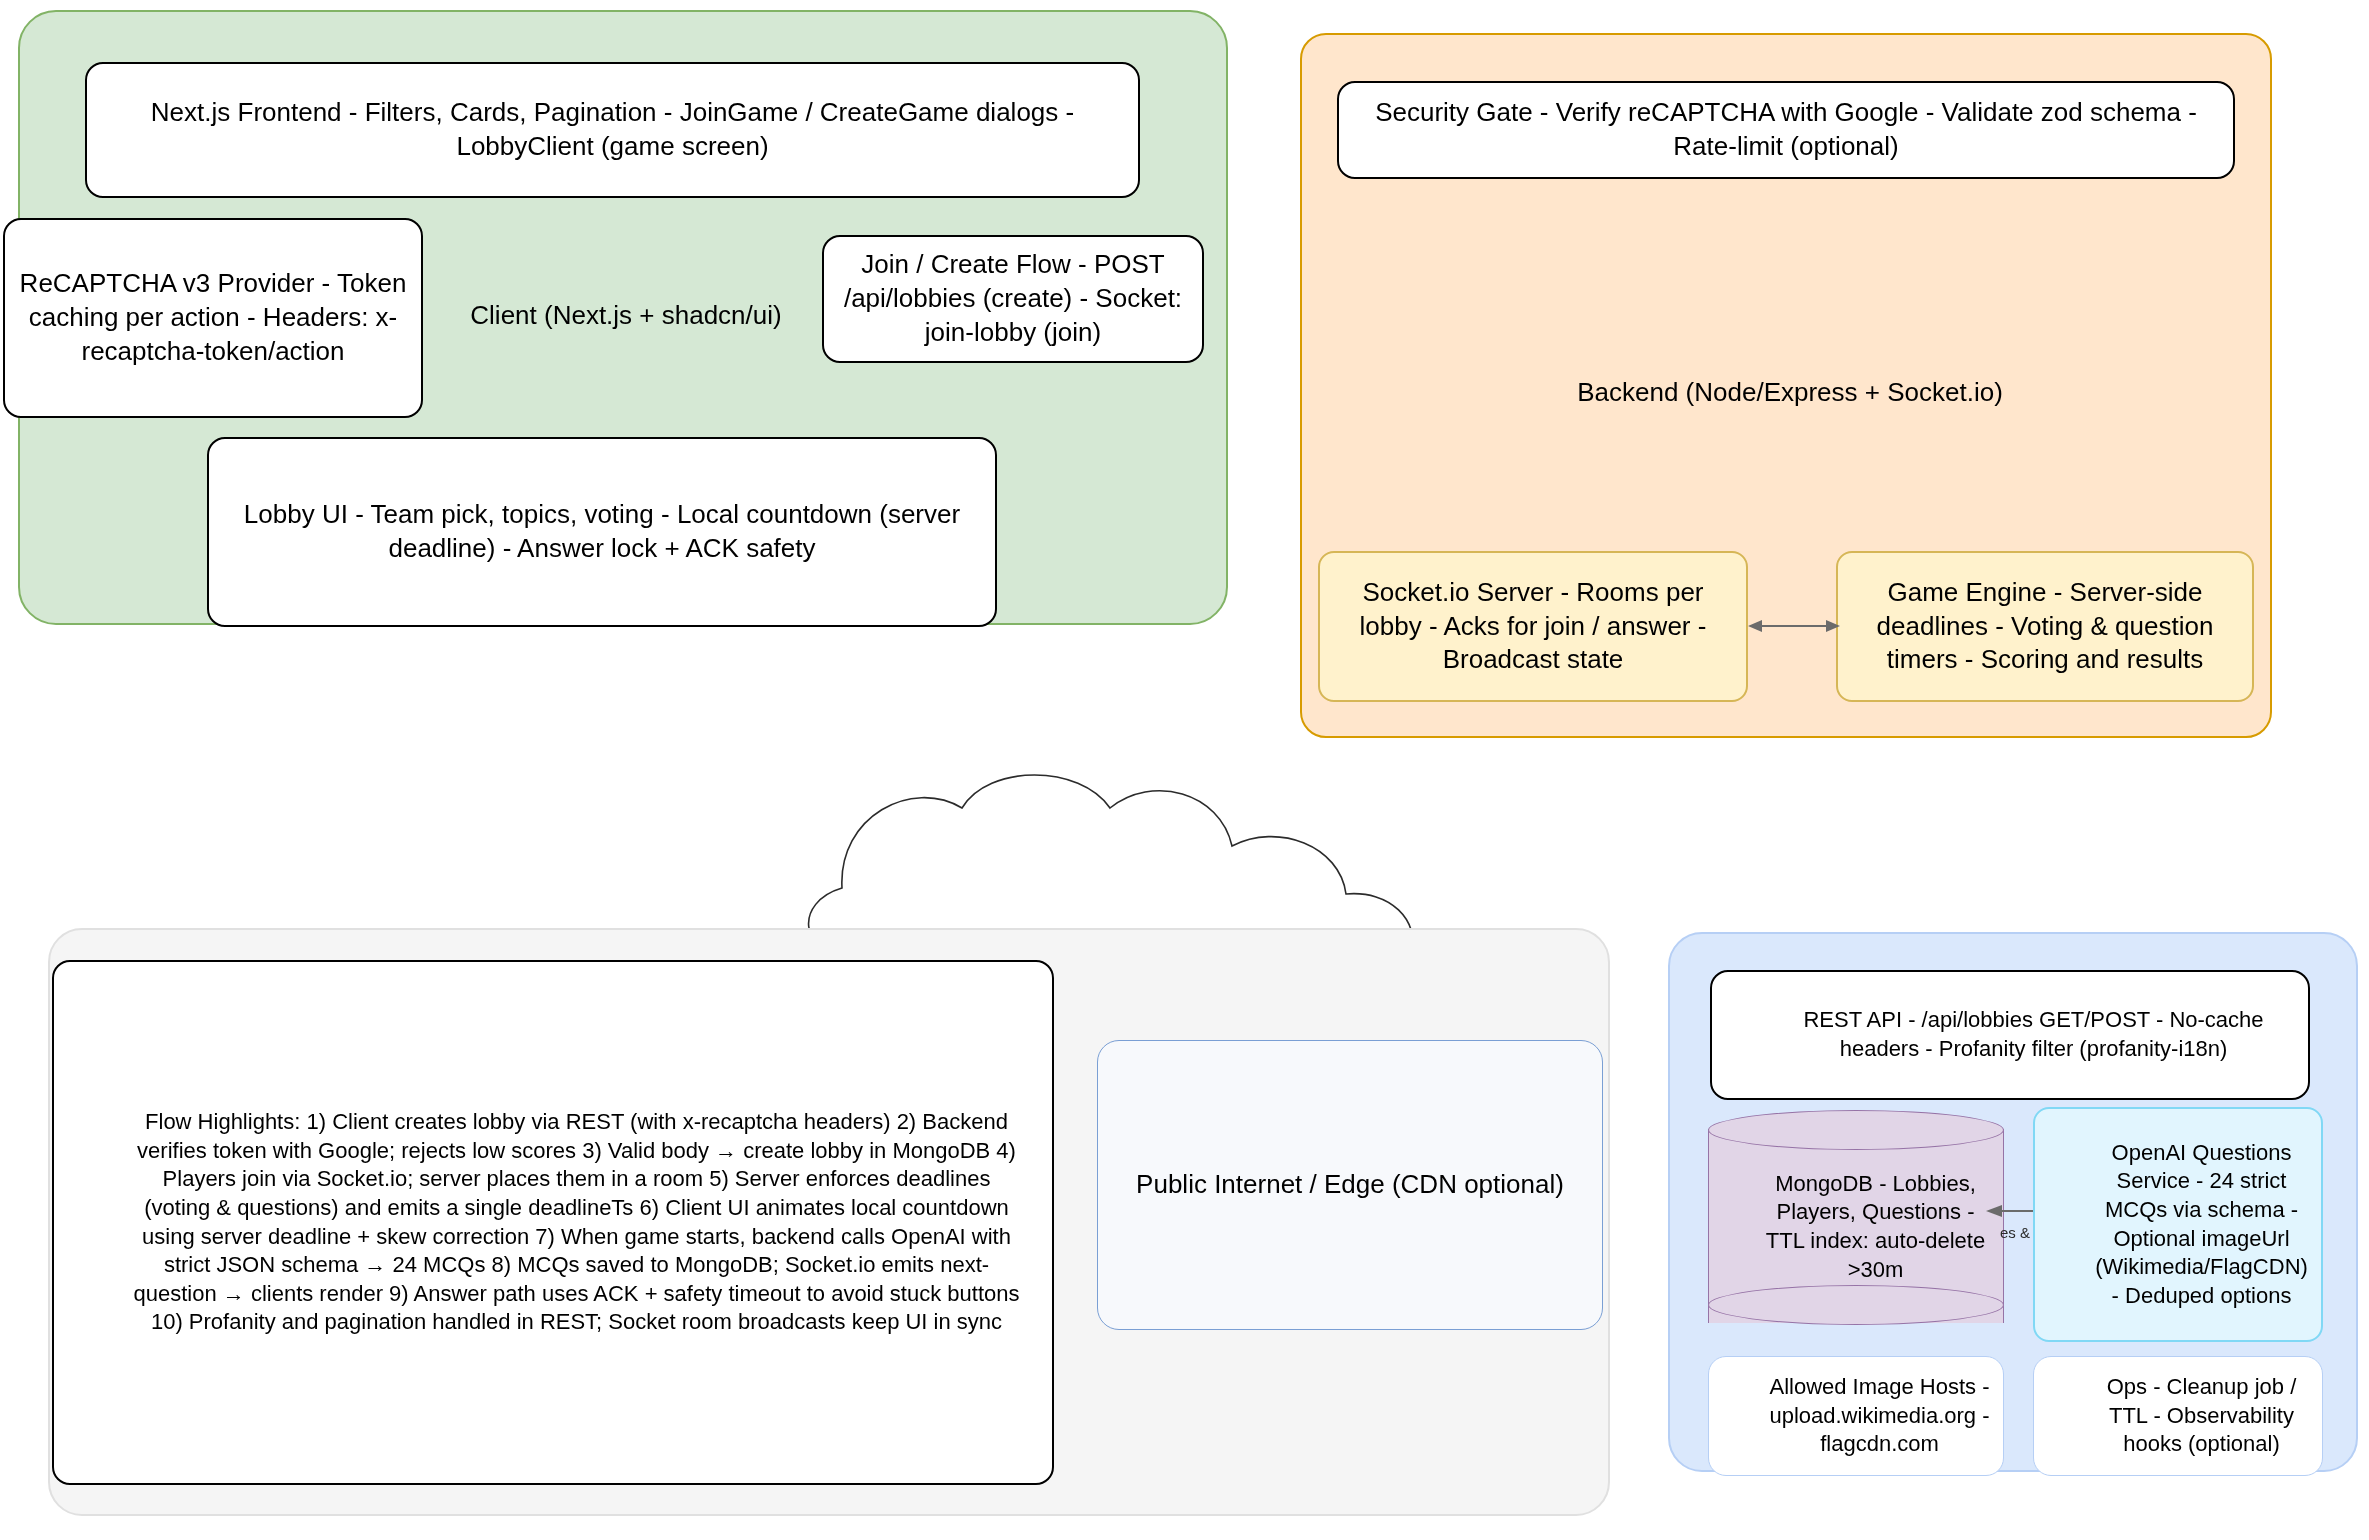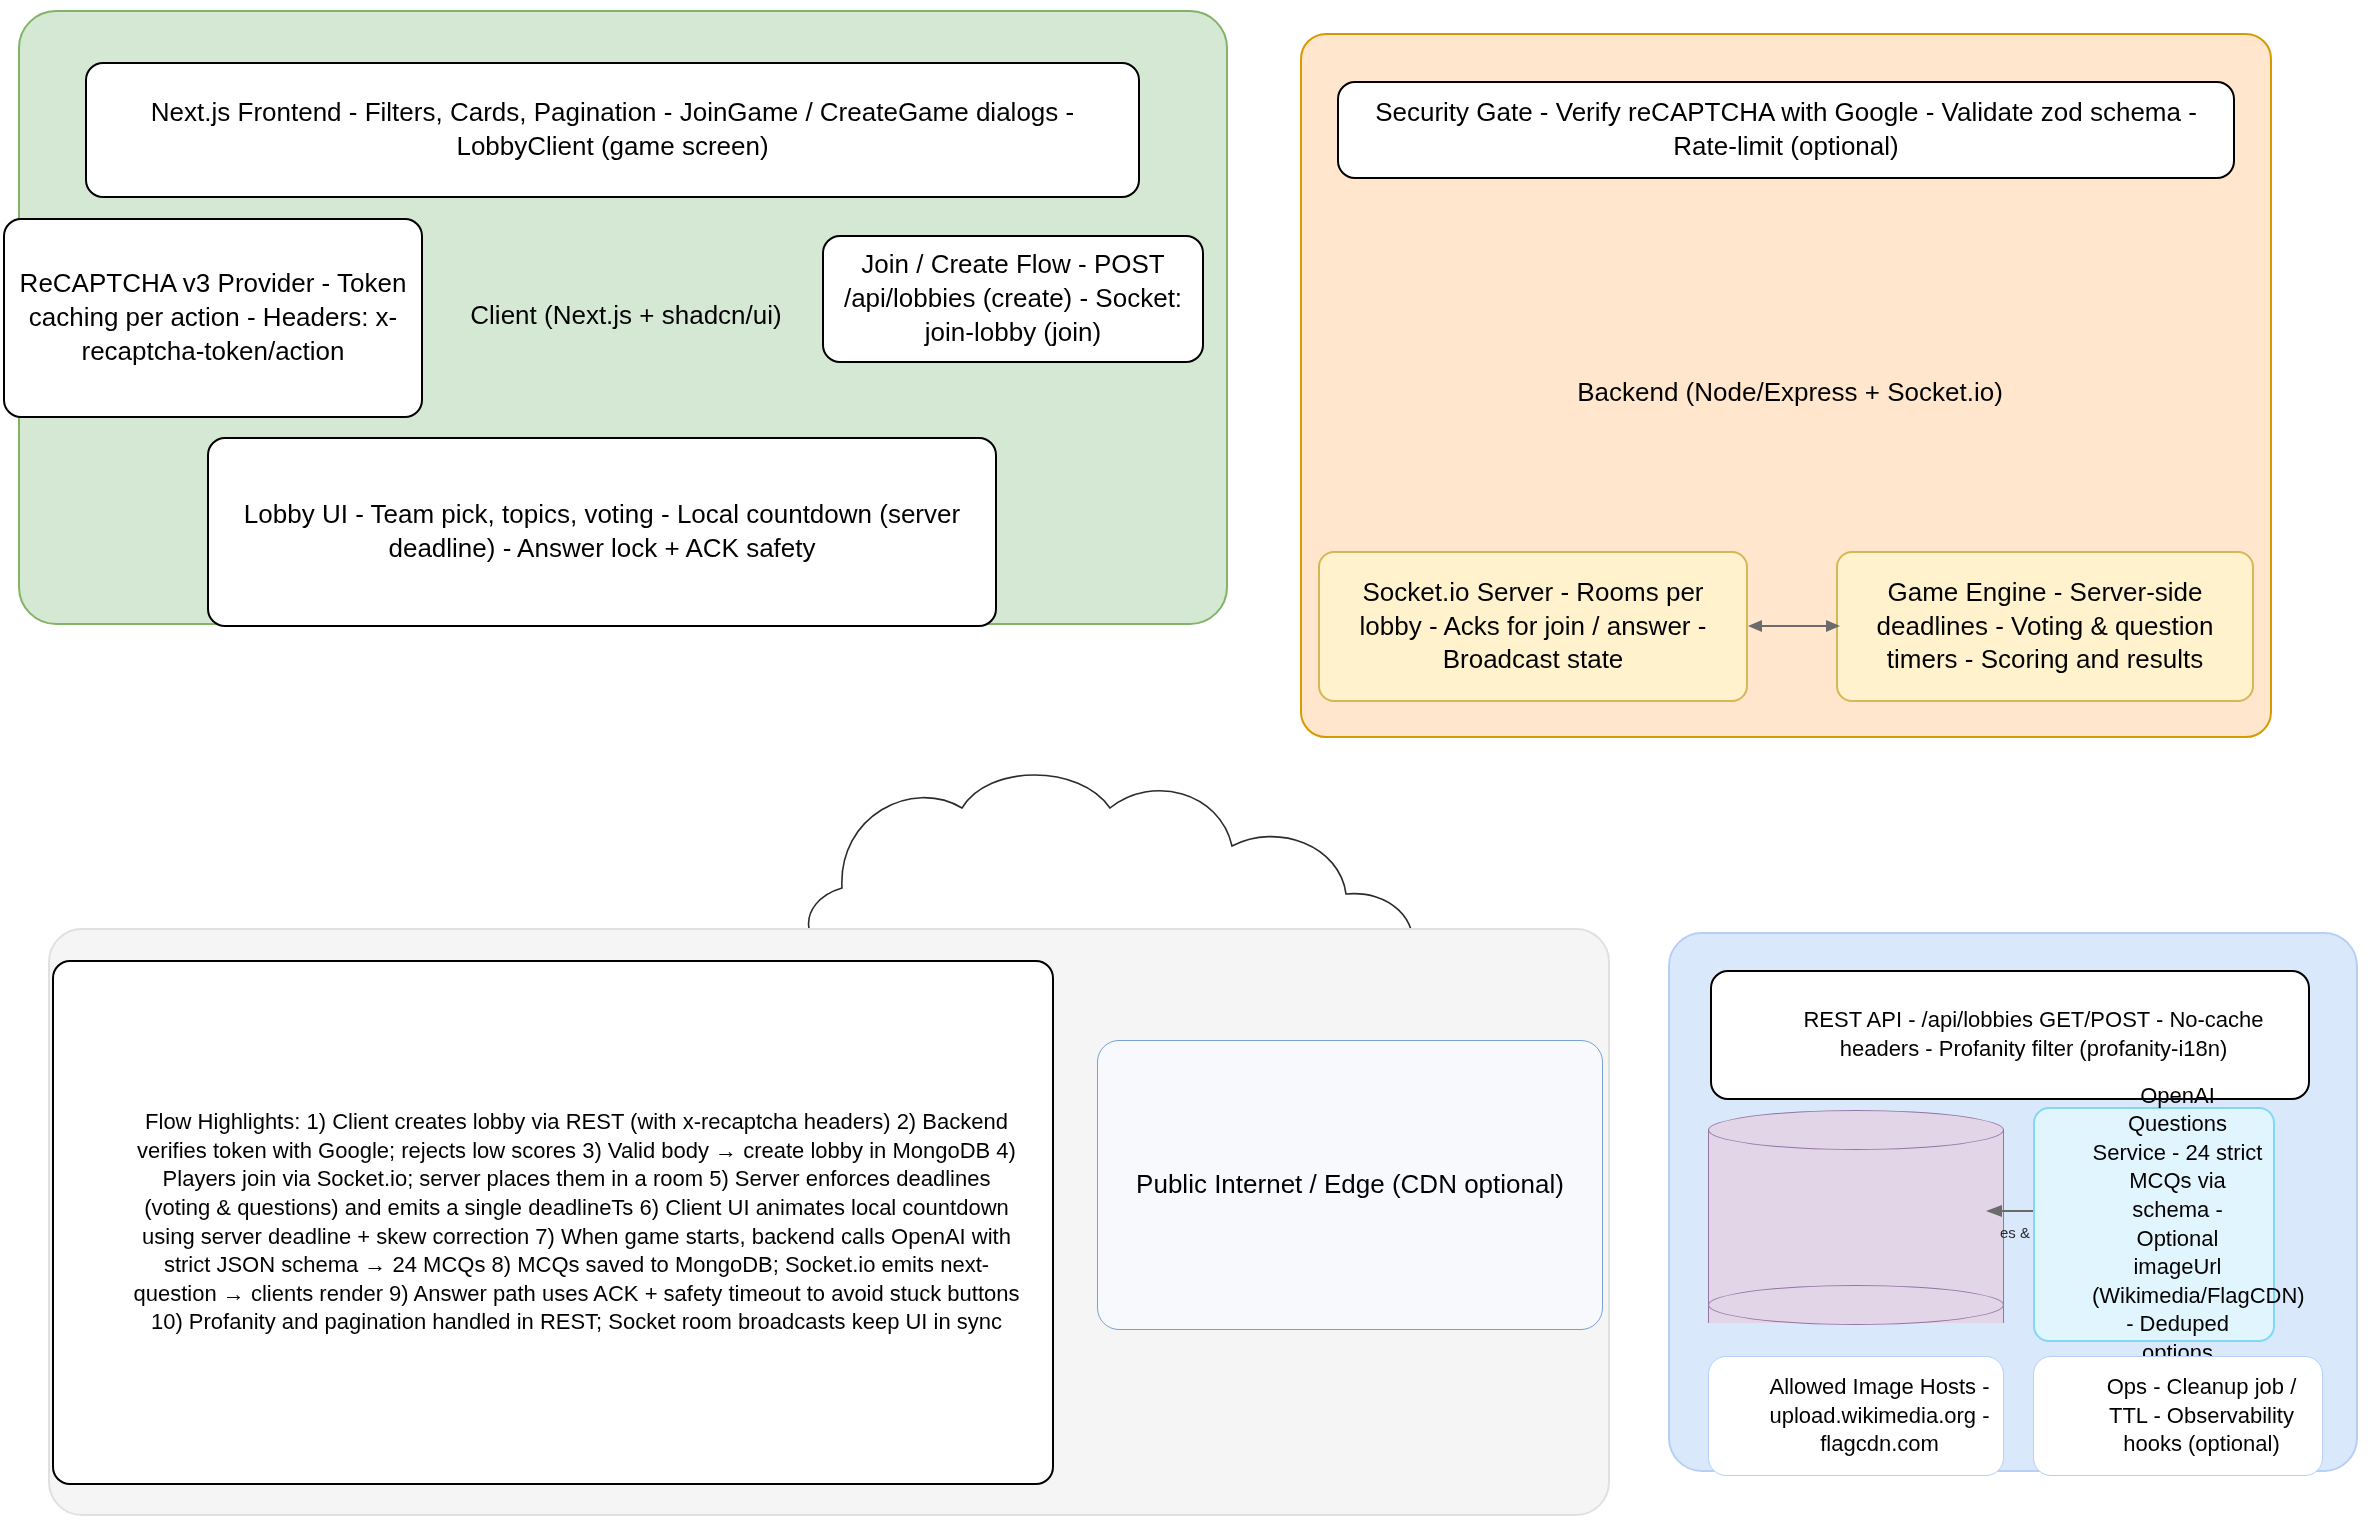--- a/index.html
+++ b/index.html
@@ -230,29 +230,30 @@
   <div class="node group-blue" style="left:1668px; top:932px; width:690px; height:540px;"></div>
 
   <div class="node box-white fs-25" style="left:1710px; top:970px; width:600px; height:130px;">
     <span class="txt">REST API - /api/lobbies GET/POST - No-cache headers - Profanity filter (profanity-i18n)</span>
   </div>
 
   <div class="cylinder" style="left:1708px; top:1110px; width:296px; height:232px;">
     <div class="cyl-body" style="top:19px; height:194px;"></div>
     <div class="cyl-bottom" style="top:175px; height:38px;"></div>
     <div class="cyl-top" style="top:0px; height:38px;"></div>
+    <div class="cyl-label fs-25" style="top:42px; height:150px;">MongoDB - Lobbies, Players, Questions - TTL index: auto-delete &gt;30m</div>
   </div>
 
   <svg class="edge-svg" style="left:1986px; top:1194px; width:92px; height:34px;" viewBox="0 0 92 34">
     <line class="edge-line" x1="14" y1="17" x2="92" y2="17" stroke-width="1.6"></line>
     <polygon class="edge-head" points="0,17 16,11 16,23"></polygon>
   </svg>
   <div class="edge-label" style="left:2000px; top:1224px; width:44px; height:22px;">es &amp;</div>
 
-  <div class="node box-cyan fs-25" style="left:2033px; top:1107px; width:242px; height:235px;">
+  <div class="node box-cyan fs-25" style="left:2033px; top:1107px; width:290px; height:235px;">
     <span class="txt">OpenAI Questions Service - 24 strict MCQs via schema - Optional imageUrl (Wikimedia/FlagCDN) - Deduped options</span>
   </div>
 
   <div class="node box-white-soft fs-25" style="left:2033px; top:1356px; width:290px; height:120px;">
     <span class="txt">Ops - Cleanup job / TTL - Observability hooks (optional)</span>
   </div>
 
   <div class="node box-white-soft fs-25" style="left:1708px; top:1356px; width:296px; height:120px;">
     <span class="txt">Allowed Image Hosts - upload.wikimedia.org - flagcdn.com</span>
   </div>

